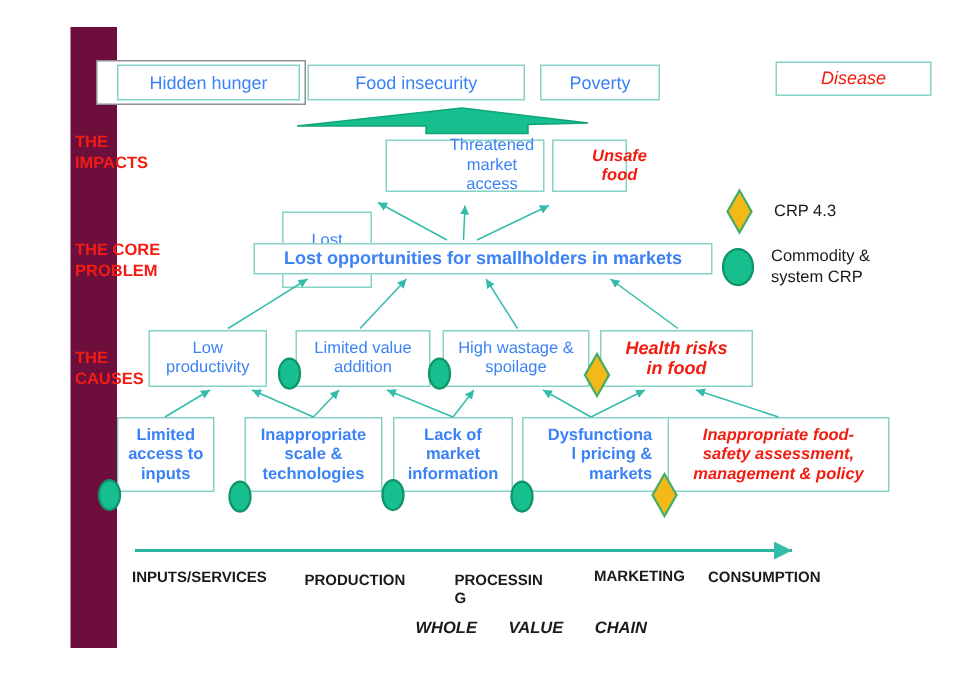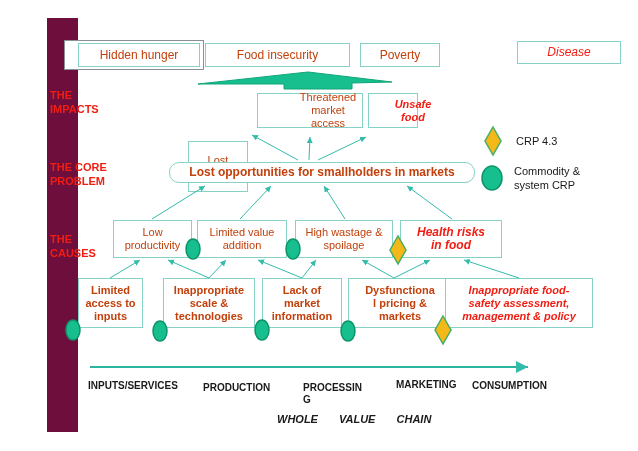--- a/index.html
+++ b/index.html
@@ -4,21 +4,21 @@
 <style>
   html,body{margin:0;padding:0;background:#fff;}
   #stage{
     position:relative;width:638px;height:451px;background:#ffffff;
     font-family:"Liberation Sans", sans-serif;overflow:hidden;
   }
   .maroon-bar{position:absolute;left:47px;top:18px;width:31px;height:414px;background:#6d0e3d;}
   .box{
     position:absolute;box-sizing:border-box;background:#ffffff;
     border:1px solid #86d2c6;display:flex;align-items:center;justify-content:center;
-    text-align:center;color:#c2410c;font-size:11px;line-height:13px;white-space:pre-line;
+    text-align:center;color:#3b82f6;font-size:11px;line-height:13px;white-space:pre-line;
     z-index:3;
   }
   .toprow{font-size:12px;}
   .bold{font-weight:bold;}
   .red-italic{color:#f21d12;font-style:italic;margin-left:44px;}
   .red-bold-italic{color:#f21d12;font-style:italic;font-weight:bold;}
   .core{font-weight:bold;font-size:12px;}
   .gray-outline{position:absolute;left:64px;top:40px;width:138px;height:28px;border:1px solid #8a8f98;background:#fff;z-index:2;}
   .side-label{
     position:absolute;left:50px;color:#f21d12;font-weight:bold;font-size:11px;line-height:14px;
@@ -53,41 +53,41 @@
 income</div>
   <div class="box" style="left:257px;top:93px;width:106px;height:35px;padding-left:36px;">Threatened
 market access</div>
   <div class="box red-bold-italic" style="left:368px;top:93px;width:50px;height:35px;padding-left:40px;">Unsafe
 food</div>
 
   <div class="legend-text" style="left:516px;top:134px;">CRP 4.3</div>
   <div class="legend-text" style="left:514px;top:164px;">Commodity &amp;
 system CRP</div>
 
-  <div class="box core" style="left:169px;top:162px;width:306px;height:21px;border-radius:10px;">Lost  opportunities for smallholders in markets</div>
+  <div class="box core" style="left:169px;top:162px;width:306px;height:21px;">Lost  opportunities for smallholders in markets</div>
 
-  <div class="box" style="left:113px;top:220px;width:79px;height:38px;">Low
+  <div class="box" style="left:99px;top:220px;width:79px;height:38px;">Low
 productivity</div>
   <div class="box" style="left:197px;top:220px;width:90px;height:38px;">Limited value
 addition</div>
   <div class="box" style="left:295px;top:220px;width:98px;height:38px;">High wastage &amp;
 spoilage</div>
   <div class="box red-bold-italic" style="left:400px;top:220px;width:102px;height:38px;font-size:12px;">Health risks
 in food</div>
 
   <div class="box bold" style="left:78px;top:278px;width:65px;height:50px;">Limited
 access to
 inputs</div>
   <div class="box bold" style="left:163px;top:278px;width:92px;height:50px;">Inappropriate
 scale &amp;
 technologies</div>
   <div class="box bold" style="left:262px;top:278px;width:80px;height:50px;">Lack of
 market
 information</div>
-  <div class="box bold" style="left:348px;top:278px;width:104px;height:50px;">Dysfunctiona
+  <div class="box bold" style="left:348px;top:278px;width:104px;height:50px;text-align:right;">Dysfunctiona
 l pricing &amp;
 markets</div>
   <div class="box red-bold-italic" style="left:445px;top:278px;width:148px;height:50px;">Inappropriate food-
 safety assessment,
 management &amp; policy</div>
 
   <div class="stage-label" style="left:88px;top:380px;">INPUTS/SERVICES</div>
   <div class="stage-label" style="left:203px;top:382px;">PRODUCTION</div>
   <div class="stage-label" style="left:303px;top:382px;">PROCESSIN
 G</div>

